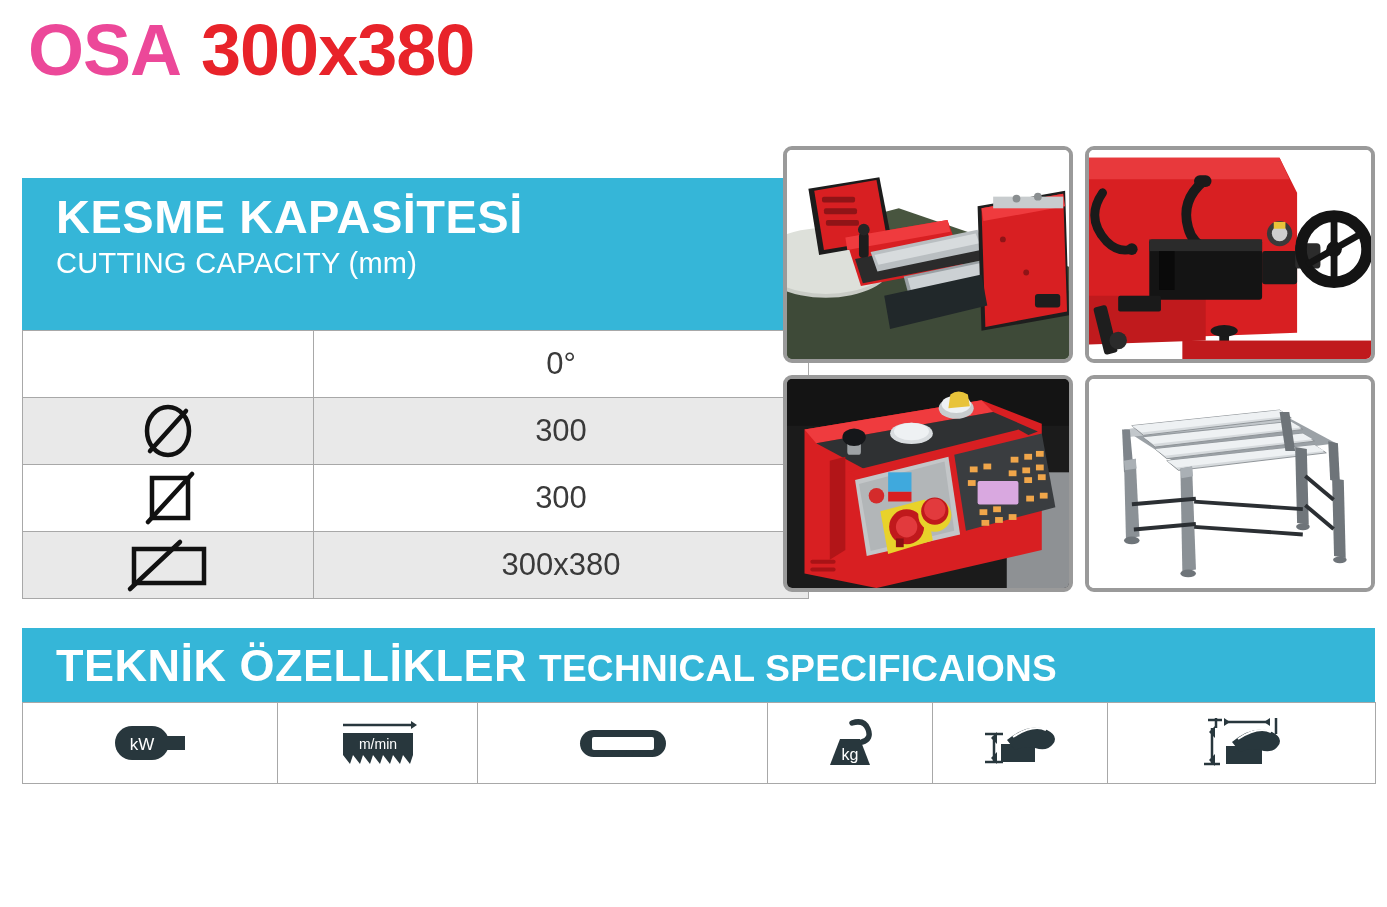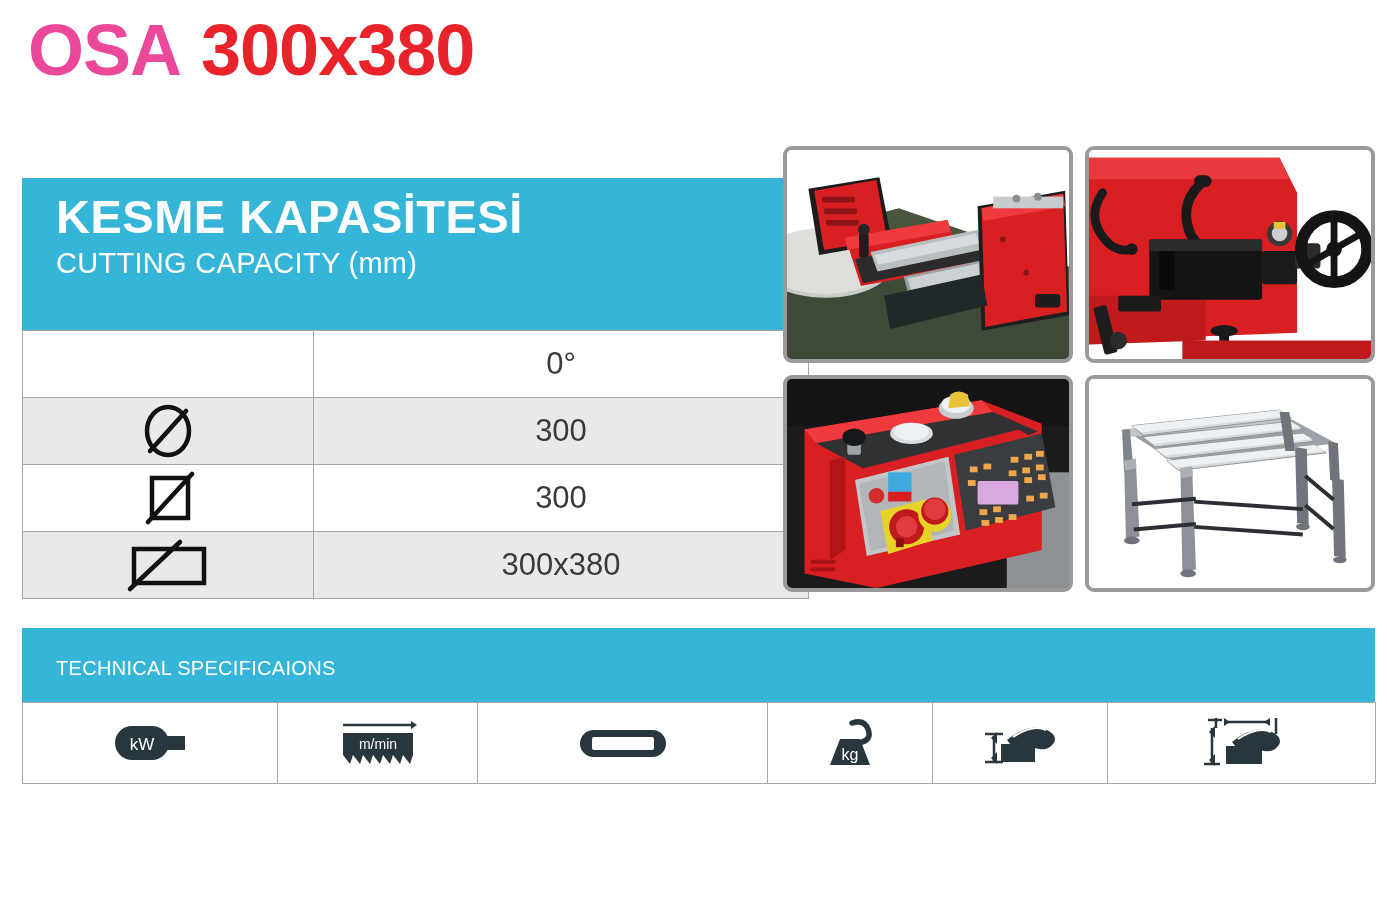--- a/index.html
+++ b/index.html
@@ -125,22 +125,22 @@
     box-sizing: border-box;
     gap: 12px;
   }
   #specs-header .tr-title {
     font-size: 45px;
     font-weight: bold;
     letter-spacing: 0.5px;
     line-height: 1;
   }
   #specs-header .en-title {
-    font-size: 20px;
-    font-weight: normal;
+    font-size: 37px;
+    font-weight: bold;
     letter-spacing: 0.3px;
     line-height: 1;
     position: relative;
     top: 3px;
   }
   #specs-table {
     width: 100%;
     border-collapse: collapse;
     table-layout: fixed;
   }
@@ -371,20 +371,21 @@
       <ellipse cx="220" cy="152" rx="7" ry="3.5" fill="#6e7479"></ellipse>
       <ellipse cx="258" cy="186" rx="7" ry="3.5" fill="#6e7479"></ellipse>
     </svg>
   </div>
 
 </div>
 
 <div id="specs-panel">
 
   <div id="specs-header">
+    <span class="tr-title">TEKNİK ÖZELLİKLER</span>
     <span class="en-title">TECHNICAL SPECIFICAIONS</span>
   </div>
 
   <table id="specs-table">
     <colgroup>
       <col style="width:255px">
       <col style="width:200px">
       <col style="width:290px">
       <col style="width:165px">
       <col style="width:175px">

